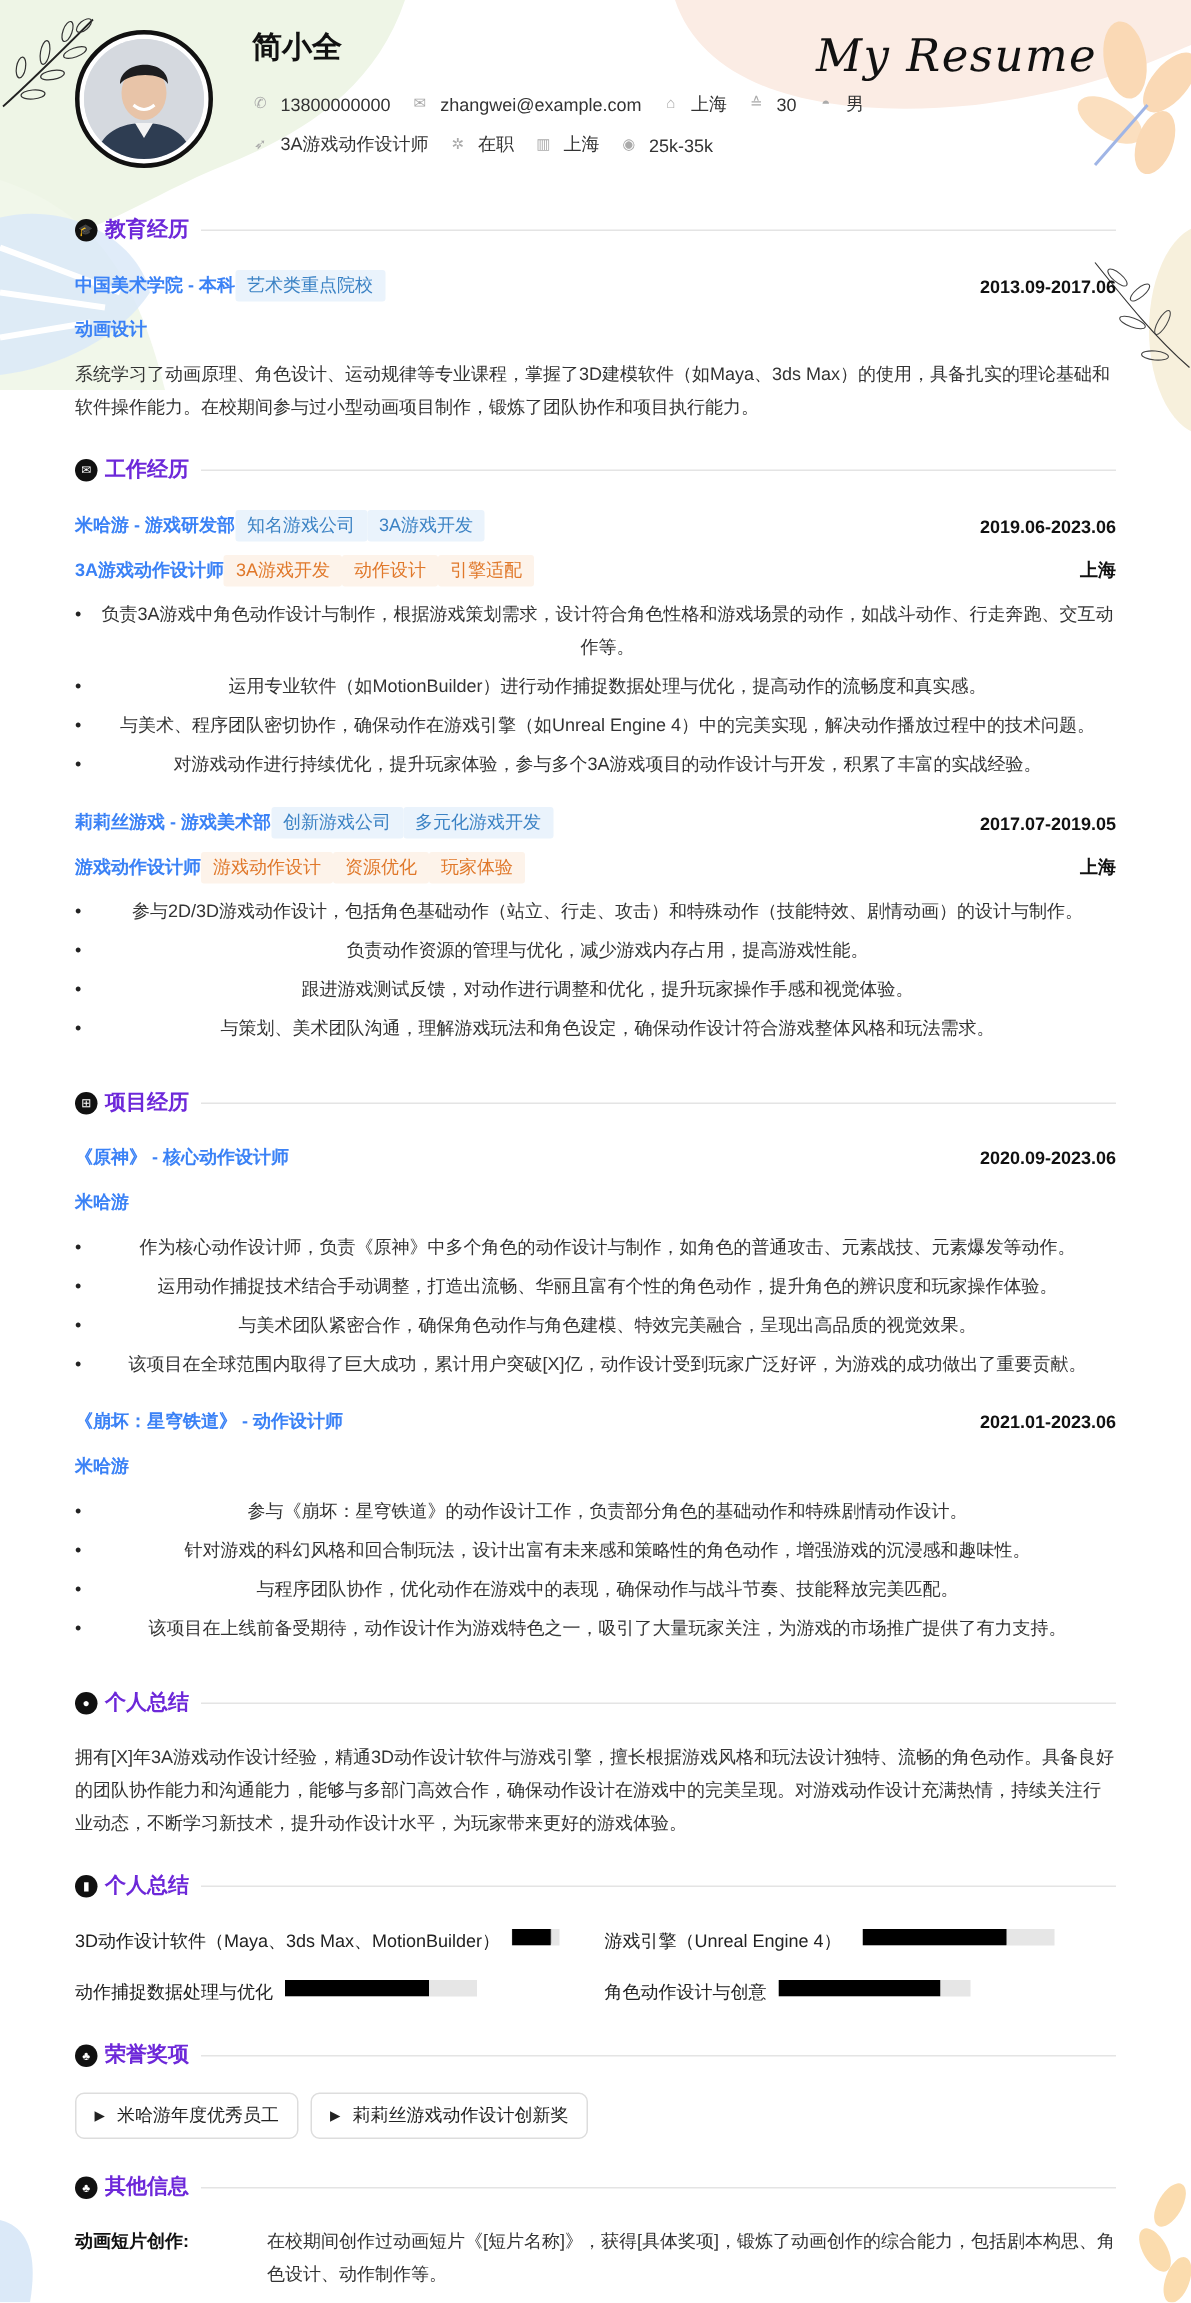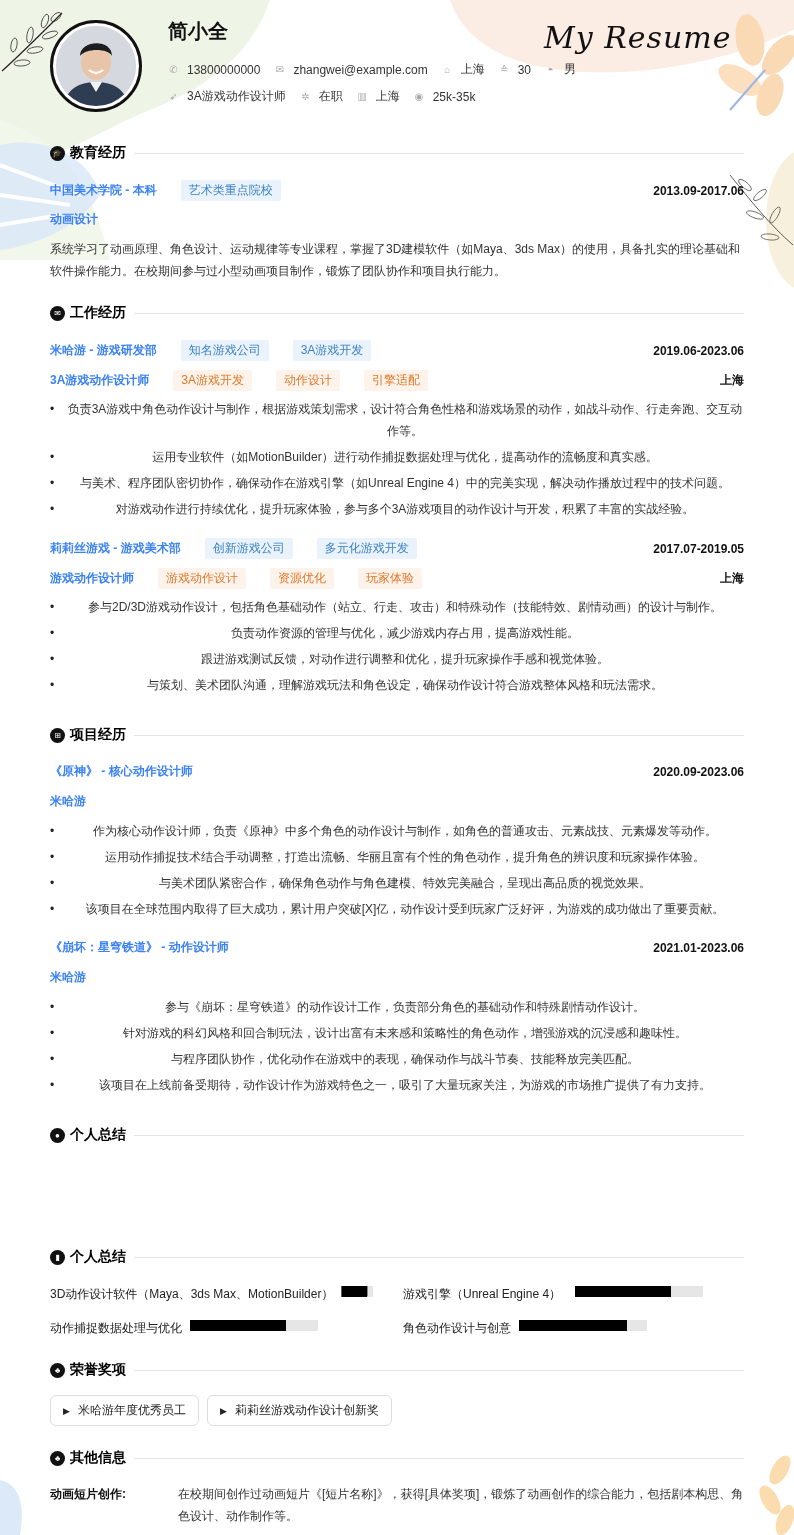--- a/index.html
+++ b/index.html
@@ -16,27 +16,27 @@
   .title-script { position: absolute; left: 544px; top: 20px; font-family: "DejaVu Serif", serif; font-style: italic; font-size: 30px; color: #111; letter-spacing: 1px; }
   .info-row { position: absolute; left: 168px; display: flex; align-items: center; font-size: 12px; color: #333; }
   .info-row.r1 { top: 61px; }
   .info-row.r2 { top: 88px; }
   .info-item { display: flex; align-items: center; margin-right: 14px; }
   .info-icon { width: 11px; height: 11px; margin-right: 8px; color: #aaa; font-size: 10px; line-height: 11px; text-align: center; }
 
   
   .section-head { position: absolute; left: 50px; width: 694px; display: flex; align-items: center; }
   .sec-icon { width: 15px; height: 15px; border-radius: 50%; background: #111; color: #fff; font-size: 8px; line-height: 15px; text-align: center; margin-right: 5px; }
-  .sec-title { font-size: 14px; font-weight: bold; color: #000000; margin-right: 8px; }
+  .sec-title { font-size: 14px; font-weight: bold; color: #6d28d9; margin-right: 8px; }
   .sec-line { flex: 1; height: 1px; background: #e4e4e4; }
 
   .row { position: absolute; left: 50px; width: 694px; display: flex; align-items: center; font-size: 12px; }
   .bold { font-weight: bold; color: #3b82f6; }
   .right { margin-left: auto; font-weight: bold; color: #111; }
-  .tag { display: inline-block; padding: 2px 8px; margin-left: 24px; font-size: 12px; border-radius: 2px; }
+  .tag { display: inline-block; padding: 2px 8px; margin-left: 0; font-size: 12px; border-radius: 2px; }
   .tag.blue { background: #eaf3fc; color: #3b82c4; }
   .tag.orange { background: #fdf3ea; color: #e0782a; }
 
   .para { position: absolute; left: 50px; width: 694px; font-size: 12px; line-height: 22px; color: #333; }
   .bullets { position: absolute; left: 50px; width: 694px; list-style: none; }
   .bullets li { font-size: 12px; line-height: 22px; color: #333; position: relative; padding-left: 16px; margin-bottom: 4px; text-align: center; }
   .bullets li::before { content: "•"; position: absolute; left: 0; top: 0; color: #222; }
 
   
   .skill { position: absolute; display: flex; align-items: flex-start; font-size: 12px; color: #222; }
@@ -255,20 +255,21 @@
     <li>针对游戏的科幻风格和回合制玩法，设计出富有未来感和策略性的角色动作，增强游戏的沉浸感和趣味性。</li>
     <li>与程序团队协作，优化动作在游戏中的表现，确保动作与战斗节奏、技能释放完美匹配。</li>
     <li>该项目在上线前备受期待，动作设计作为游戏特色之一，吸引了大量玩家关注，为游戏的市场推广提供了有力支持。</li>
   </ul>
 
   <div class="section-head" style="top:1126px">
     <span class="sec-icon">●</span>
     <span class="sec-title">个人总结</span>
     <span class="sec-line"></span>
   </div>
+  <div class="para" style="top:1160px">拥有[X]年3A游戏动作设计经验，精通3D动作设计软件与游戏引擎，擅长根据游戏风格和玩法设计独特、流畅的角色动作。具备良好的团队协作能力和沟通能力，能够与多部门高效合作，确保动作设计在游戏中的完美呈现。对游戏动作设计充满热情，持续关注行业动态，不断学习新技术，提升动作设计水平，为玩家带来更好的游戏体验。</div>
 
   <div class="section-head" style="top:1248px">
     <span class="sec-icon">▮</span>
     <span class="sec-title">个人总结</span>
     <span class="sec-line"></span>
   </div>
 
   <div class="skill" style="left:50px;top:1286px">
     <span>3D动作设计软件（Maya、3ds Max、MotionBuilder）</span>
     <div class="bar" style="width:32px">

